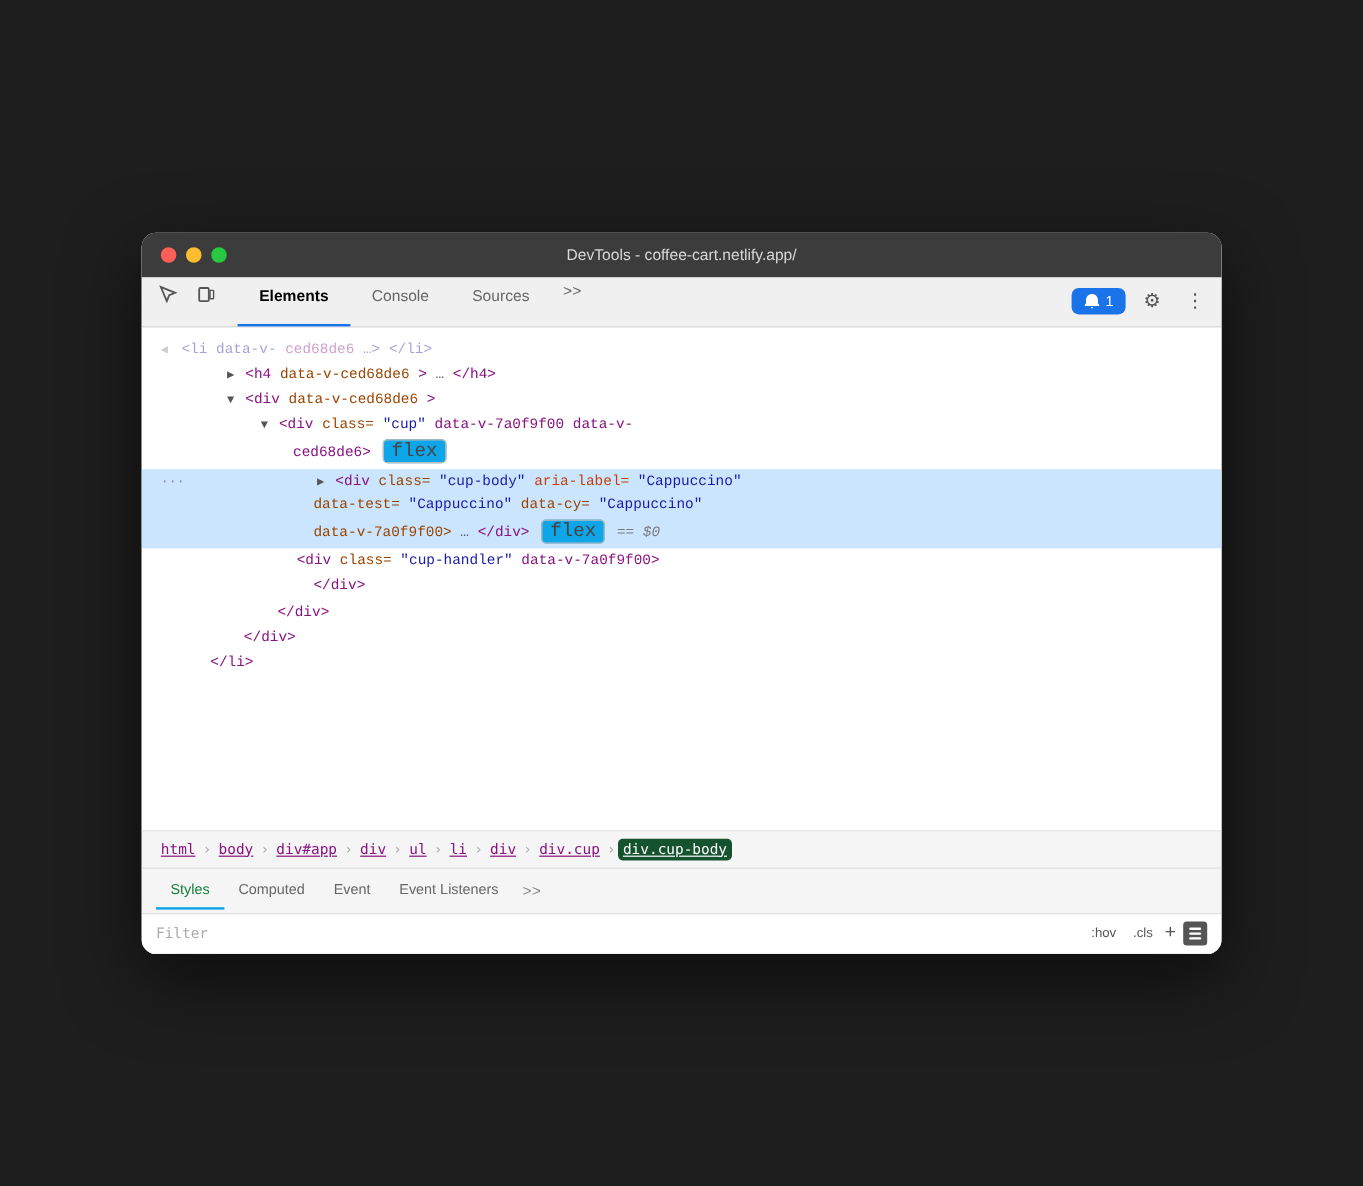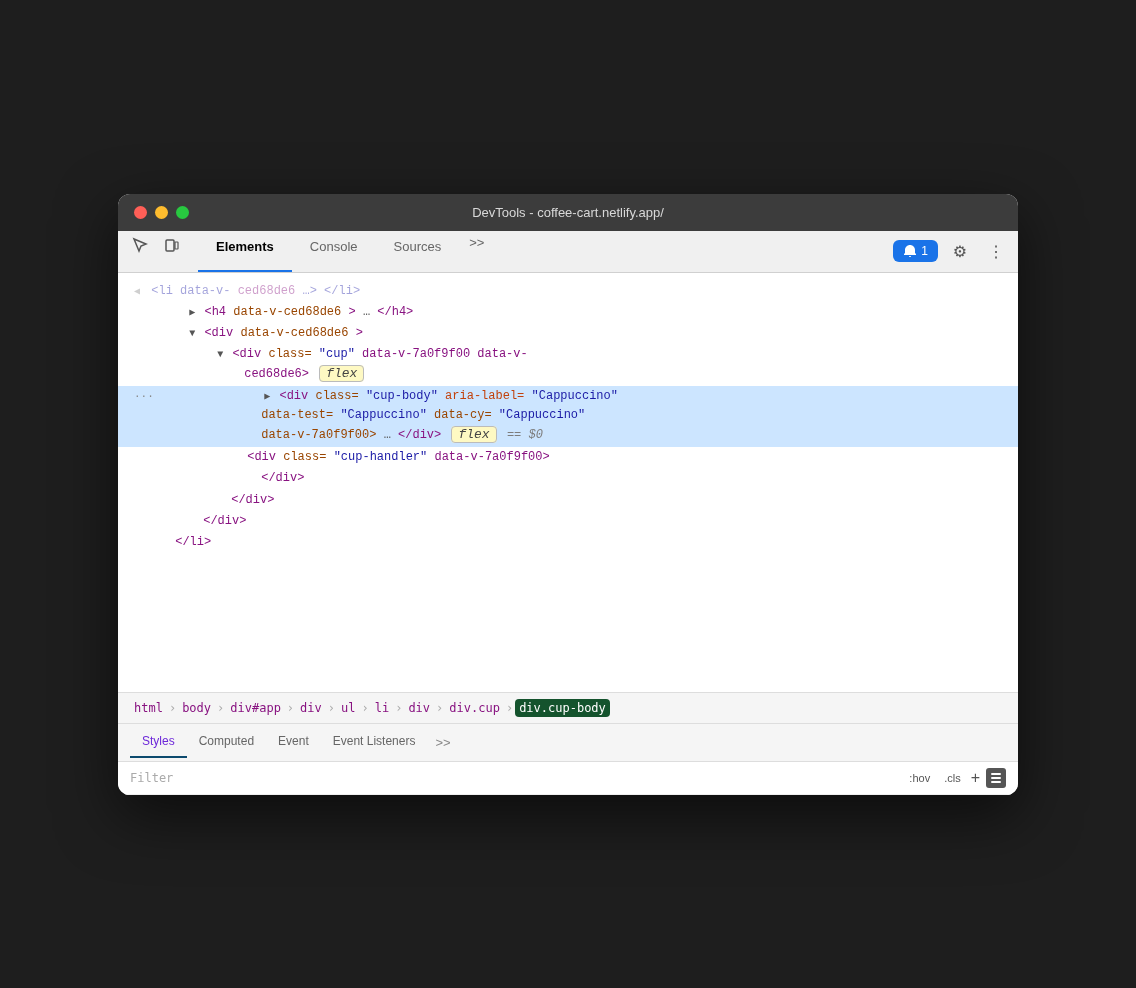--- a/index.html
+++ b/index.html
@@ -148,28 +148,27 @@
     }
     .dom-line.selected {
       background: #cce5ff;
     }
     .dom-line .indent {
       display: inline-block;
     }
     .tag { color: #881280; }
     .expand-arrow { color: #555; font-size: 10px; margin-right: 2px; cursor: pointer; }
     .badge {
-      background: #fef9c3;
+      background: #0ea5e9;
       border: 1px solid #bbb;
       border-radius: 4px;
       padding: 0px 6px;
-      font-size: 13px;
+      font-size: 16px;
       color: #444;
       margin: 0 3px;
-      font-style: italic;
     }
     .dollar-ref {
       color: #7c7c7c;
       font-style: italic;
     }
     .ellipsis { color: #555; }
     .dots-indicator {
       color: #888;
       margin-right: 6px;
       font-size: 11px;
@@ -186,20 +185,21 @@
       font-family: 'Menlo', 'Monaco', monospace;
       font-size: 12px;
       overflow-x: auto;
     }
     .breadcrumb-item {
       color: #881280;
       cursor: pointer;
       padding: 2px 4px;
       border-radius: 3px;
       white-space: nowrap;
+      text-decoration: underline;
     }
     .breadcrumb-item.active {
       background: #14532d;
       color: #fff;
       border-radius: 4px;
     }
     .breadcrumb-sep {
       color: #aaa;
       margin: 0 2px;
     }
@@ -215,22 +215,22 @@
     }
     .style-tab {
       padding: 8px 12px;
       font-size: 12px;
       color: #666;
       cursor: pointer;
       border-bottom: 2px solid transparent;
       white-space: nowrap;
     }
     .style-tab.active {
-      color: #6d28d9;
-      border-bottom: 2px solid #0c4a6e;
+      color: #15803d;
+      border-bottom: 2px solid #0ea5e9;
     }
     .styles-tabs-more {
       color: #888;
       font-size: 13px;
       margin-left: 8px;
       cursor: pointer;
     }
 
     
     .filter-bar {

